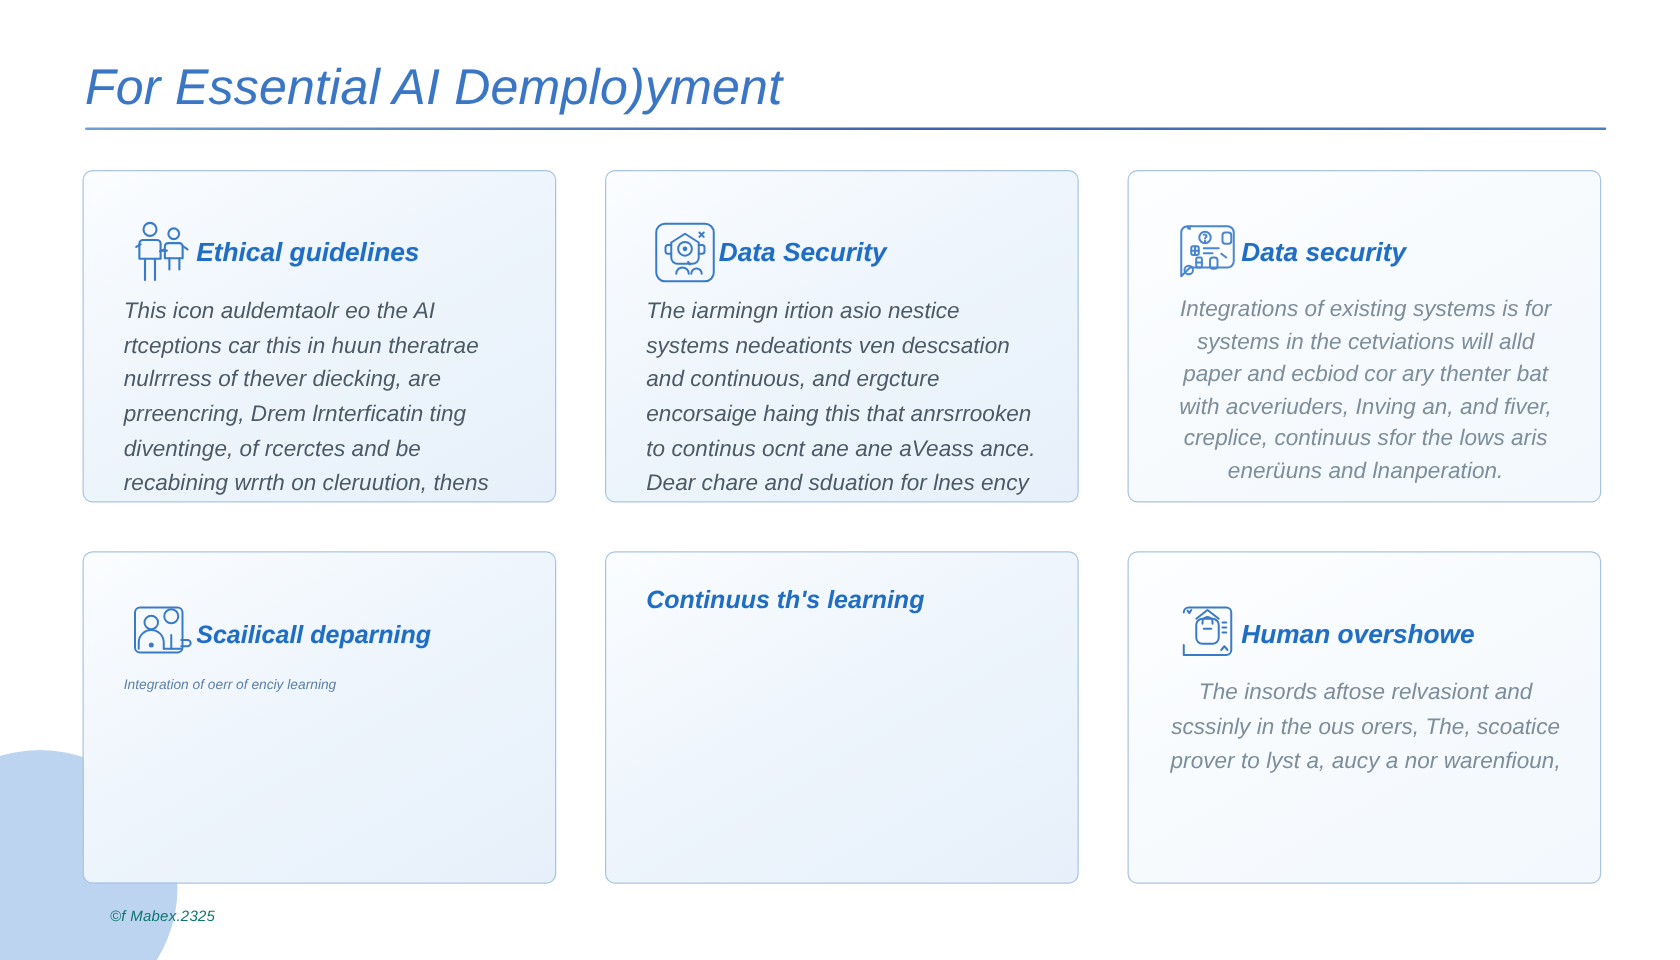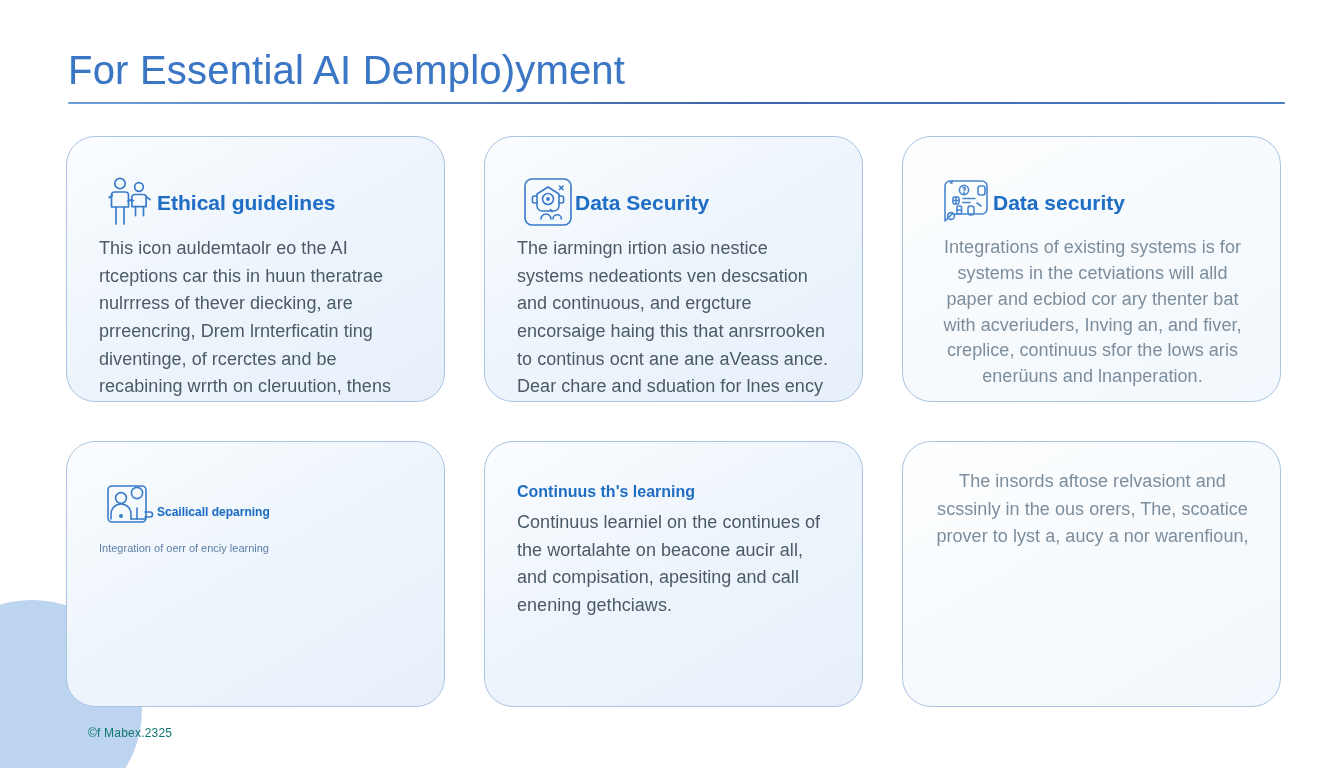--- a/index.html
+++ b/index.html
@@ -28,20 +28,21 @@
     z-index: 0;
   }
 
   
   .page {
     position: relative;
     z-index: 2;
     width: 1344px;
     height: 768px;
     padding: 48px 58px 8px 66px;
+    font-style: italic;
   }
 
   
   .header { position: relative; }
 
   .page-title {
     font-size: 40px;
     font-weight: 400;
     color: #3a76c4;
     letter-spacing: 0.2px;
@@ -65,21 +66,21 @@
     display: grid;
     grid-template-columns: repeat(3, 379px);
     grid-template-rows: 266px 266px;
     column-gap: 39px;
     row-gap: 39px;
   }
 
   .card {
     position: relative;
     border: 1px solid #a9c4e2;
-    border-radius: 29px;
+    border-radius: 8px;
     background: linear-gradient(150deg, #fbfdff 0%, #eef5fc 45%, #e7f0fa 100%);
     padding: 26px 30px 20px 30px;
     overflow: hidden;
   }
 
   
   .card.card-light {
     background: linear-gradient(150deg, #fdfeff 0%, #f6fafd 55%, #f2f8fd 100%);
   }
 
@@ -104,28 +105,28 @@
   .card-title {
     font-size: 21px;
     font-weight: 700;
     color: #1f6ec4;
     line-height: 1;
     padding-bottom: 12px;
     margin-left: -4px;
     white-space: nowrap;
     text-shadow: 0 0 1px rgba(31,110,196,0.18);
   }
-  .card-title.title-sm { font-size: 12px; }
+  .card-title.title-sm { font-size: 20px; }
 
   .card-subtitle {
-    font-size: 16px;
+    font-size: 20px;
     font-weight: 700;
     color: #1f6ec4;
     line-height: 1.2;
-    margin-top: 14px;
+    margin-top: 0;
     margin-bottom: 8px;
     padding-left: 2px;
   }
 
   .card-lead {
     font-size: 11px;
     color: #5d7fa6;
     line-height: 1.5;
     padding-left: 2px;
     margin-top: 2px;
@@ -255,26 +256,39 @@
             <path d="M36 30 v11"></path>
           </svg>
         </div>
         <div class="card-title title-sm">Scailicall deparning</div>
       </div>
       <div class="card-lead">Integration of oerr of enciy learning</div>
     </div>
 
     <div class="card">
       <div class="card-subtitle">Continuus th's learning</div>
-      <div class="card-body">
-        <p>Continuus learniel on the continues of the wortalahte on beacone aucir all, and compisation, apesiting and call enening gethciaws.</p>
-      </div>
     </div>
 
     <div class="card card-light">
+      <div class="card-head">
+        <div class="card-icon">
+          <svg viewBox="0 0 58 58" fill="none" stroke="#3a7bc8" stroke-width="1.6" stroke-linecap="round" stroke-linejoin="round">
+            <path d="M10 12 a4 4 0 0 1 4 -4 h30 a4 4 0 0 1 4 4 v30 a4 4 0 0 1 -4 4 h-28"></path>
+            <path d="M16 46 h-6 v-8"></path>
+            <path d="M20 17 l9 -7 l9 7"></path>
+            <rect x="20" y="17" width="18" height="20" rx="5"></rect>
+            <path d="M25 17 v-1.5 a4 4 0 0 1 8 0 v1.5" transform="translate(0,4)"></path>
+            <path d="M41 20 h3 M41 24 h3 M41 28 h3"></path>
+            <path d="M13 10.5 l1.5 2 M16 10 l-1.5 2.4"></path>
+            <path d="M40 42 l2.5 -3 l2.5 3"></path>
+            <path d="M26 25 h6"></path>
+          </svg>
+        </div>
+        <div class="card-title">Human overshowe</div>
+      </div>
       <div class="card-body body-muted">
         <p>The insords aftose relvasiont and scssinly in the ous orers, The, scoatice prover to lyst a, aucy a nor warenfioun,</p>
       </div>
     </div>
 
   </div>
 
   <div class="footer">©f Mabex.2325</div>
 </div>
 

